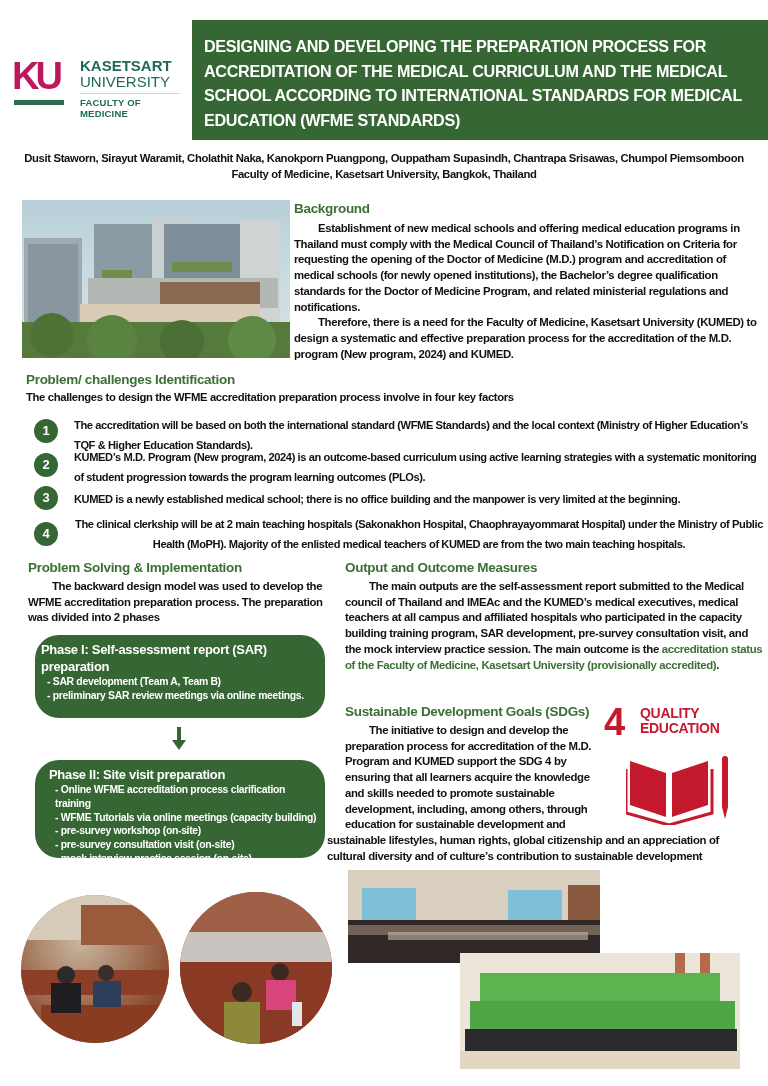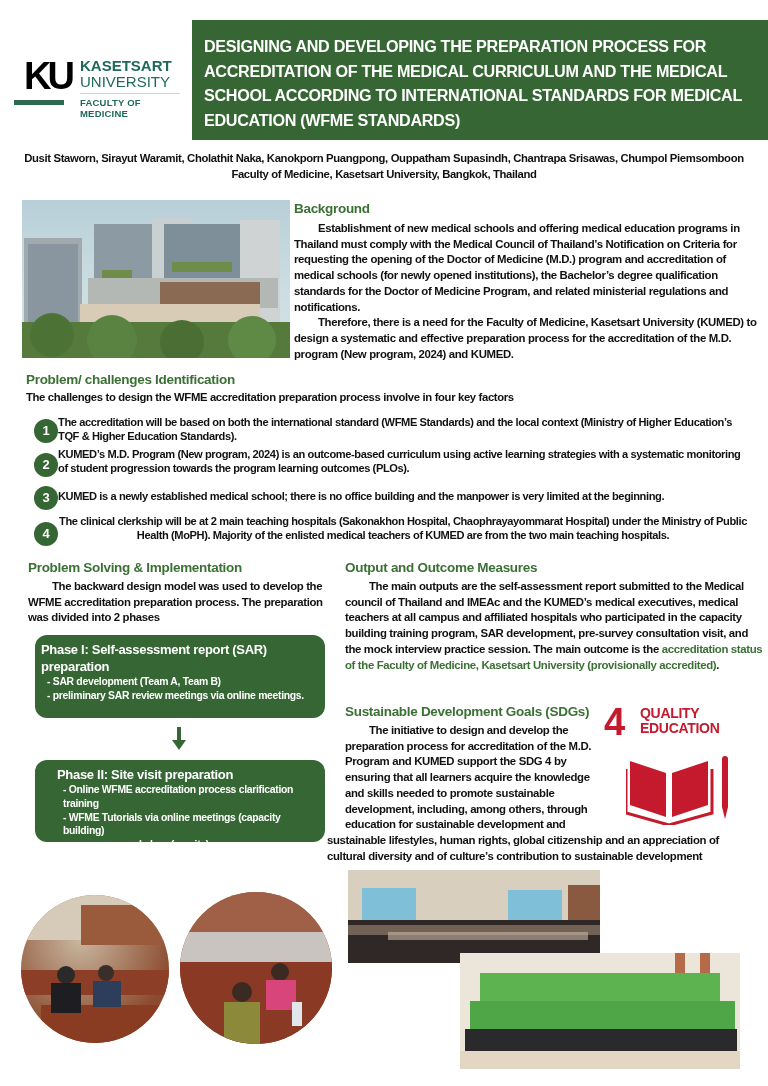--- a/index.html
+++ b/index.html
@@ -2,21 +2,21 @@
 <html><head>
 <meta charset="utf-8">
 <style>
   * { box-sizing: border-box; margin: 0; padding: 0; }
   html, body { width: 768px; height: 1086px; background: #ffffff; overflow: hidden; }
   body { position: relative; font-family: "Liberation Sans", sans-serif; color: #111; }
   .abs { position: absolute; }
 
   
   .logo { left: 12px; top: 58px; width: 175px; height: 50px; }
-  .logo-ku { position: absolute; left: 12px; top: -2px; font-family: "Liberation Sans", sans-serif; font-weight: 700; font-size: 38px; color: #000000; letter-spacing: -4px; line-height: 40px; }
+  .logo-ku { position: absolute; left: 0; top: -2px; font-family: "Liberation Sans", sans-serif; font-weight: 700; font-size: 38px; color: #be185d; letter-spacing: -4px; line-height: 40px; }
   .logo-bar { position: absolute; left: 2px; top: 42px; width: 50px; height: 5px; background: #2d6a4f; }
   .logo-uni1 { position: absolute; left: 68px; top: 0px; font-weight: 700; font-size: 15px; color: #1e6a5a; line-height: 16px; }
   .logo-uni2 { position: absolute; left: 68px; top: 16px; font-size: 15px; color: #1e6a5a; line-height: 16px; }
   .logo-line { position: absolute; left: 68px; top: 35px; width: 100px; height: 1px; background: #cfd8d4; }
   .logo-fac { position: absolute; left: 68px; top: 39px; font-weight: 700; font-size: 9.5px; color: #1e6a5a; letter-spacing: 0.2px; }
 
   
   .title-box { left: 192px; top: 20px; width: 576px; height: 120px; background: #356633; padding: 14px 14px 0 12px; }
   .title-text { color: #fff; font-weight: 700; font-size: 17.4px; line-height: 24.5px; letter-spacing: -0.35px; transform: scaleX(0.93); transform-origin: left top; width: 600px; }
 
@@ -29,28 +29,28 @@
   .body-t { font-weight: 700; font-size: 11.4px; line-height: 15.7px; letter-spacing: -0.35px; }
 
   .bg-head { left: 294px; top: 201px; }
   .bg-body { left: 294px; top: 221px; width: 470px; }
   .indent { text-indent: 24px; }
 
   .prob-head { left: 26px; top: 372px; }
   .prob-intro { left: 26px; top: 391px; font-weight: 700; font-size: 11.3px; letter-spacing: -0.35px; }
   .factor { left: 34px; width: 730px; }
   .factor-num { position: absolute; left: 0; width: 24px; height: 24px; border-radius: 50%; background: #356633; color: #fff; font-weight: 700; font-size: 13px; text-align: center; line-height: 24px; }
-  .factor-text { position: absolute; left: 24px; width: 690px; font-weight: 700; font-size: 11.1px; line-height: 14px; letter-spacing: -0.4px; }
+  .factor-text { position: absolute; left: 40px; width: 690px; font-weight: 700; font-size: 11.1px; line-height: 20px; letter-spacing: -0.4px; }
 
   .ps-head { left: 28px; top: 560px; }
   .ps-body { left: 28px; top: 579px; width: 300px; }
 
-  .phase { background: #356633; color: #fff; border-radius: 12px; }
+  .phase { background: #356633; color: #fff; border-radius: 24px; }
   .phase1 { left: 35px; top: 635px; width: 290px; height: 83px; padding: 6px 6px 0 6px; }
-  .phase2 { left: 35px; top: 760px; width: 290px; height: 82px; padding: 6px 6px 0 22px; }
+  .phase2 { left: 35px; top: 760px; width: 290px; height: 98px; padding: 6px 6px 0 14px; }
   .phase-title { font-weight: 700; font-size: 13px; letter-spacing: -0.3px; line-height: 17px; }
   .phase-item { font-weight: 700; font-size: 10.4px; line-height: 13.8px; padding-left: 6px; letter-spacing: -0.3px; }
   .arrow { left: 172px; top: 727px; width: 14px; height: 24px; }
 
   .out-head { left: 345px; top: 560px; }
   .out-body { left: 345px; top: 579px; width: 420px; }
   .green-text { color: #3b7034; text-align: center; }
 
   .sdg-head { left: 345px; top: 704px; }
   .sdg-body1 { left: 345px; top: 723px; width: 250px; }

